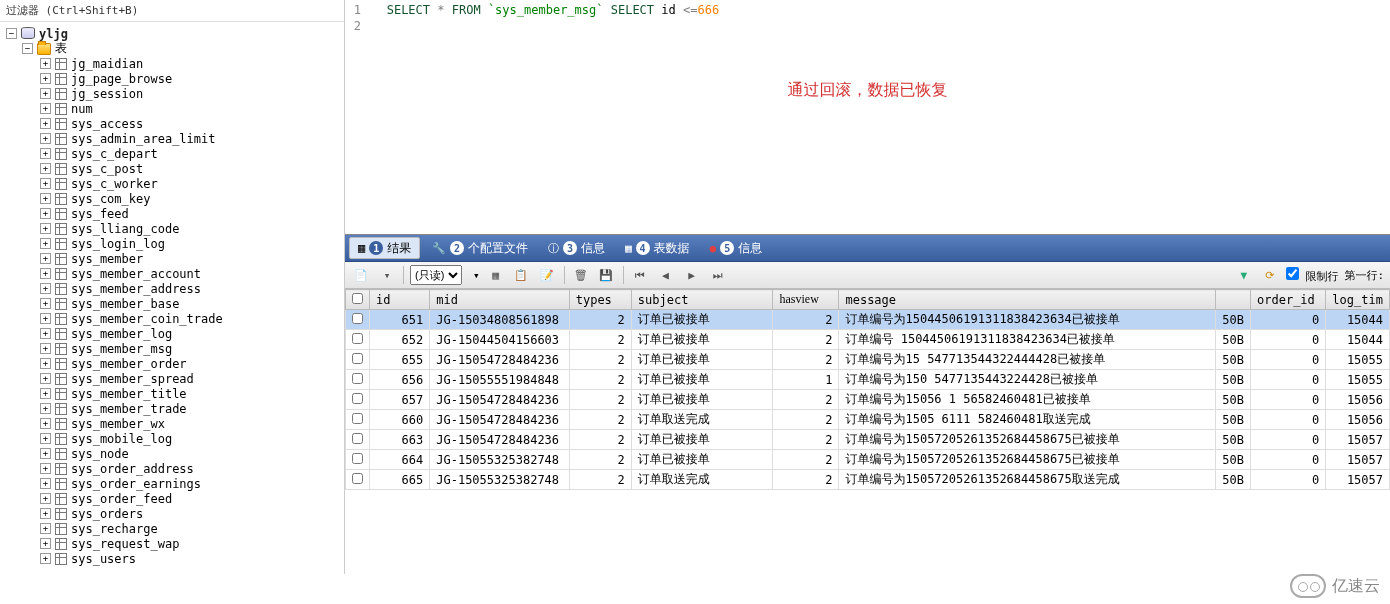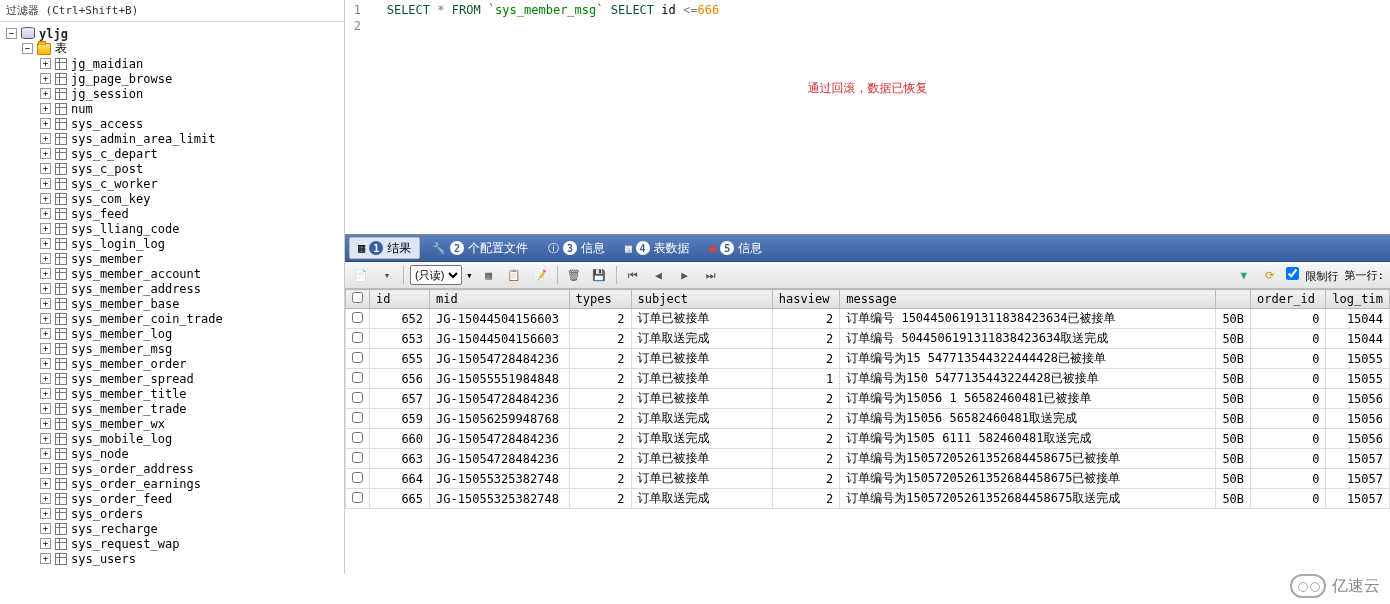--- a/index.html
+++ b/index.html
@@ -25,49 +25,49 @@
 .sql-hint { font-size: 12px; padding: 2px 6px; color: #000; font-family: "SimSun", sans-serif; white-space: pre; }
 .sql-editor { flex: 1; display: flex; font-family: Consolas, monospace; font-size: 12px; position: relative; }
 .gutter { width: 20px; background: #fff; text-align: right; color: #888; padding-top: 2px; }
 .gutter div { height: 16px; line-height: 16px; padding-right: 4px; }
 .code { flex: 1; padding-top: 2px; }
 .code-line { height: 16px; line-height: 16px; white-space: pre; }
 .kw { color: #14532d; text-align: right; }
 .str { color: #008000; }
 .num { color: #ff8000; }
 .op { color: #7f7f7f; }
-.overlay-text { position: absolute; top: 80px; left: 50%; transform: translateX(-50%); color: #d32f2f; font-size: 12px; font-family: "Microsoft YaHei"; }
+.overlay-text { position: absolute; top: 80px; left: 50%; transform: translateX(-50%); color: #d32f2f; font-size: 16px; font-family: "Microsoft YaHei"; }
 
 .tabs { height: 27px; background: linear-gradient(#5a7fbf, #3a5f9f); display: flex; align-items: center; padding: 0 4px; gap: 4px; color: #fff; font-size: 12px; border-bottom: 1px solid #2a4a80; }
 .tab { display: flex; align-items: center; height: 22px; padding: 0 8px; border-radius: 2px; gap: 4px; }
 .tab.active { background: #dbe7f7; color: #000; border: 1px solid #bbb; }
 .tab-num { width: 14px; height: 14px; border-radius: 7px; background: #fff; color: #3a5f9f; display: inline-flex; align-items: center; justify-content: center; font-size: 10px; font-weight: bold; }
 .tab.active .tab-num { background: #3a5f9f; color: #fff; }
 .tab-ico { font-size: 11px; }
 
 .toolbar { height: 27px; background: linear-gradient(#f7f7f7,#e4e4e4); border-bottom: 1px solid #bbb; display: flex; align-items: center; padding: 0 6px; gap: 6px; font-size: 11px; }
 .tb-btn { width: 20px; height: 20px; display: inline-flex; align-items: center; justify-content: center; color: #555; cursor: pointer; }
 .tb-sep { width: 1px; height: 18px; background: #bbb; }
-.readonly { display: flex; align-items: center; gap: 4px; }
+.readonly { display: flex; align-items: center; gap: 11px; }
 .readonly select { font-size: 11px; height: 20px; }
 .toolbar-right { margin-left: auto; display: flex; align-items: center; gap: 6px; }
 
 .grid-wrap { flex: 1; overflow: auto; background: #fff; }
 table.grid { border-collapse: collapse; font-family: Consolas, monospace; font-size: 12px; width: 100%; }
 .grid th { background: linear-gradient(#f2f2f2,#e0e0e0); border: 1px solid #bbb; padding: 2px 6px; text-align: left; font-weight: normal; height: 16px; white-space: nowrap; }
 .grid td { border: 1px solid #ddd; padding: 1px 6px; height: 16px; white-space: nowrap; }
 .grid tr.sel td { background: #bcd5f5; }
 .grid td.num-cell { text-align: right; }
 .grid .chk { width: 18px; text-align: center; }
 .grid .chk input { width: 11px; height: 11px; }
 .col-id { width: 64px; }
 .col-mid { width: 140px; }
 .col-types { width: 64px; }
 .col-subject { width: 150px; }
-.col-hasview { width: 68px; }
+.col-hasview { width: 68px; font-family: Liberation Serif, serif; }
 .col-message { width: 390px; }
 .col-orderid { width: 76px; }
 .col-logtim { width: 48px; margin-left: 27px; }
 
 .watermark { position: absolute; bottom: 6px; right: 10px; display: flex; align-items: center; gap: 6px; color: #888; font-size: 16px; font-family: "Microsoft YaHei"; pointer-events: none; }
 .wm-logo { width: 36px; height: 24px; border: 2px solid #aaa; border-radius: 12px; position: relative; }
 .wm-logo::before, .wm-logo::after { content: ''; position: absolute; width: 8px; height: 8px; border: 1.5px solid #aaa; border-radius: 50%; top: 6px; }
 .wm-logo::before { left: 6px; }
 .wm-logo::after { left: 18px; }
 </style>
@@ -342,46 +342,46 @@
               <th class="col-types">types</th>
               <th class="col-subject">subject</th>
               <th class="col-hasview">hasview</th>
               <th class="col-message">message</th>
               <th class=""></th>
               <th class="col-orderid">order_id</th>
               <th class="col-logtim">log_tim</th>
             </tr>
           </thead>
         <tbody id="grid-body">
+            <tr class="sel">
+              <td class="chk"><input type="checkbox" style=""></td>
+              <td class="num-cell">651</td>
+              <td>JG-15034808561898</td>
+              <td class="num-cell">2</td>
+              <td>订单已被接单</td>
+              <td class="num-cell">2</td>
+              <td>订单编号为15044506191311838423634已被接单</td>
+              <td class="num-cell">50B</td>
+              <td class="num-cell">0</td>
+              <td class="num-cell">15044</td>
+            </tr>
             <tr>
               <td class="chk"><input type="checkbox" style=""></td>
               <td class="num-cell">652</td>
               <td>JG-15044504156603</td>
               <td class="num-cell">2</td>
               <td>订单已被接单</td>
               <td class="num-cell">2</td>
               <td>订单编号   15044506191311838423634已被接单</td>
               <td class="num-cell">50B</td>
               <td class="num-cell">0</td>
               <td class="num-cell">15044</td>
             </tr>
             <tr>
               <td class="chk"><input type="checkbox" style=""></td>
-              <td class="num-cell">653</td>
-              <td>JG-15044504156603</td>
-              <td class="num-cell">2</td>
-              <td>订单取送完成</td>
-              <td class="num-cell">2</td>
-              <td>订单编号  5044506191311838423634取送完成</td>
-              <td class="num-cell">50B</td>
-              <td class="num-cell">0</td>
-              <td class="num-cell">15044</td>
-            </tr>
-            <tr>
-              <td class="chk"><input type="checkbox" style=""></td>
               <td class="num-cell">655</td>
               <td>JG-15054728484236</td>
               <td class="num-cell">2</td>
               <td>订单已被接单</td>
               <td class="num-cell">2</td>
               <td>订单编号为15   547713544322444428已被接单</td>
               <td class="num-cell">50B</td>
               <td class="num-cell">0</td>
               <td class="num-cell">15055</td>
             </tr>
@@ -398,32 +398,20 @@
               <td class="num-cell">15055</td>
             </tr>
             <tr>
               <td class="chk"><input type="checkbox" style=""></td>
               <td class="num-cell">657</td>
               <td>JG-15054728484236</td>
               <td class="num-cell">2</td>
               <td>订单已被接单</td>
               <td class="num-cell">2</td>
               <td>订单编号为15056   1  56582460481已被接单</td>
-              <td class="num-cell">50B</td>
-              <td class="num-cell">0</td>
-              <td class="num-cell">15056</td>
-            </tr>
-            <tr>
-              <td class="chk"><input type="checkbox" style=""></td>
-              <td class="num-cell">659</td>
-              <td>JG-15056259948768</td>
-              <td class="num-cell">2</td>
-              <td>订单取送完成</td>
-              <td class="num-cell">2</td>
-              <td>订单编号为15056     56582460481取送完成</td>
               <td class="num-cell">50B</td>
               <td class="num-cell">0</td>
               <td class="num-cell">15056</td>
             </tr>
             <tr>
               <td class="chk"><input type="checkbox" style=""></td>
               <td class="num-cell">660</td>
               <td>JG-15054728484236</td>
               <td class="num-cell">2</td>
               <td>订单取送完成</td>

